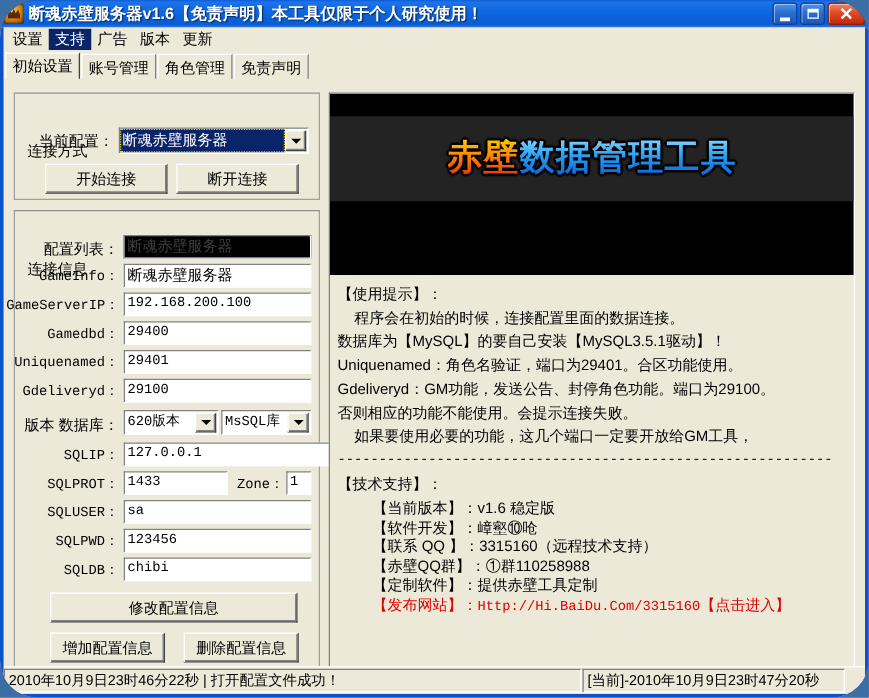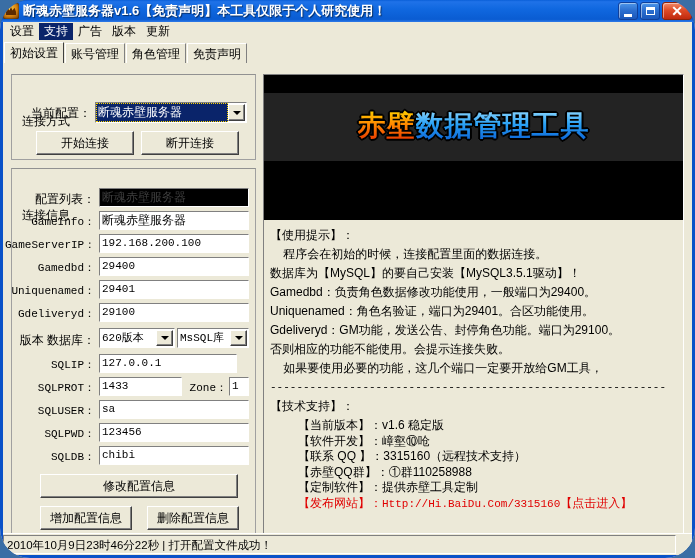--- a/index.html
+++ b/index.html
@@ -520,21 +520,21 @@
       <div class="combo" style="left:96px; top:306px; width:76px; height:20px;">
         <div class="cval mono">620版本</div>
         <div class="carrow"></div>
       </div>
       <div class="combo" style="left:174px; top:306px; width:72px; height:20px;">
         <div class="cval mono">MsSQL库</div>
         <div class="carrow"></div>
       </div>
 
       <div class="lbl lbl-mono" style="left:22px; top:336px; width:70px;">SQLIP：</div>
-      <div class="tbox" style="left:96px; top:332px; width:138px; height:19px;">127.0.0.1</div>
+      <div class="tbox" style="left:96px; top:332px; width:165px; height:19px;">127.0.0.1</div>
 
       <div class="lbl lbl-mono" style="left:14px; top:359px; width:78px;">SQLPROT：</div>
       <div class="tbox" style="left:96px; top:355px; width:83px; height:19px;">1433</div>
       <div class="lbl lbl-mono" style="left:182px; top:359px; width:42px;">Zone：</div>
       <div class="tbox" style="left:226px; top:355px; width:20px; height:19px;">1</div>
 
       <div class="lbl lbl-mono" style="left:14px; top:382px; width:78px;">SQLUSER：</div>
       <div class="tbox" style="left:96px; top:378px; width:150px; height:19px;">sa</div>
 
       <div class="lbl lbl-mono" style="left:20px; top:405px; width:72px;">SQLPWD：</div>
@@ -551,39 +551,39 @@
 
         <div class="banner">
           <div class="band"></div>
           <div class="banner-title"><span class="p1">赤壁</span><span class="p2">数据管理工具</span></div>
         </div>
 
         <div class="infotext">
           <div class="ln">【使用提示】：</div>
           <div class="ln">    程序会在初始的时候，连接配置里面的数据连接。</div>
           <div class="ln">数据库为【MySQL】的要自己安装【MySQL3.5.1驱动】！</div>
-          <div class="ln">Gamedbd：负责角色数据修改功能使用，一般端口为29400。</div>
           <div class="ln">Uniquenamed：角色名验证，端口为29401。合区功能使用。</div>
           <div class="ln">Gdeliveryd：GM功能，发送公告、封停角色功能。端口为29100。</div>
           <div class="ln">否则相应的功能不能使用。会提示连接失败。</div>
           <div class="ln">    如果要使用必要的功能，这几个端口一定要开放给GM工具，</div>
           <div class="ln mono">------------------------------------------------------------</div>
           <div class="ln">【技术支持】：</div>
 
           <div class="sup-list">
             <div class="row"><span>【当前版本】：</span><span>v1.6 稳定版</span></div>
             <div class="row"><span>【软件开发】：</span><span>嶂壑⑩呛</span></div>
             <div class="row"><span>【联系 QQ 】：</span><span>3315160（远程技术支持）</span></div>
             <div class="row"><span>【赤壁QQ群】：</span><span>①群110258988</span></div>
             <div class="row"><span>【定制软件】：</span><span>提供赤壁工具定制</span></div>
             <div class="row red"><span>【发布网站】：</span><span class="mono">Http://Hi.BaiDu.Com/3315160</span><span>【点击进入】</span></div>
           </div>
         </div>
       </div>
 
       <div class="statusbar">
         <div class="sb-pane sb-left">2010年10月9日23时46分22秒  |  打开配置文件成功！</div>
+        <div class="sb-pane sb-right">[当前]-2010年10月9日23时47分20秒</div>
         <div class="sb-grip"></div>
       </div>
 
     </div>
   </div>
 </div>
 
 </body></html>

